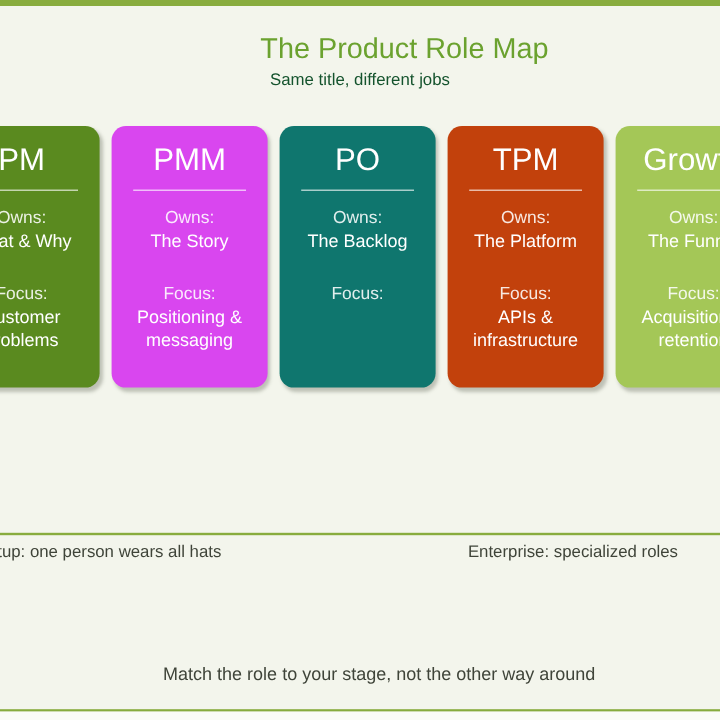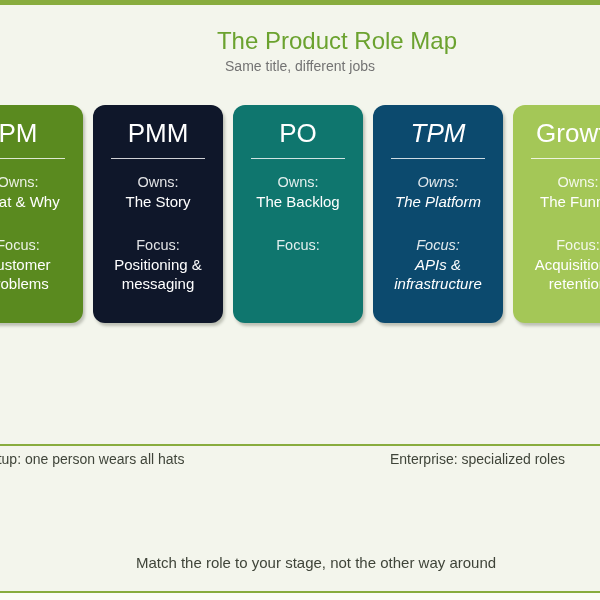--- a/index.html
+++ b/index.html
@@ -30,21 +30,21 @@
     color: #6ba22f;
     margin-left: 37px;
   }
   .page-subtitle {
     position: absolute;
     top: 58px;
     left: 0;
     width: 100%;
     text-align: center;
     font-size: 14px;
-    color: #737373;
+    color: #14532d;
   }
   .cards-row {
     position: absolute;
     top: 105px;
     left: -47px;
     display: flex;
     gap: 10px;
   }
   .card {
     width: 130px;
@@ -132,38 +132,38 @@
 
   <div class="card" style="background: rgb(90, 138, 31);">
     <div class="card-title">PM</div>
     <div class="card-divider"></div>
     <div class="owns-label">Owns:</div>
     <div class="owns-value">What &amp; Why</div>
     <div class="focus-label">Focus:</div>
     <div class="focus-value">Customer problems</div>
   </div>
 
-  <div class="card" style="background: #0f172a;">
+  <div class="card" style="background: #d946ef;">
     <div class="card-title">PMM</div>
     <div class="card-divider"></div>
     <div class="owns-label">Owns:</div>
     <div class="owns-value">The Story</div>
     <div class="focus-label">Focus:</div>
     <div class="focus-value">Positioning &amp; messaging</div>
   </div>
 
   <div class="card" style="background: #0f766e;">
     <div class="card-title">PO</div>
     <div class="card-divider"></div>
     <div class="owns-label">Owns:</div>
     <div class="owns-value">The Backlog</div>
     <div class="focus-label">Focus:</div>
   </div>
 
-  <div class="card" style="background: #0c4a6e; font-style: italic;">
+  <div class="card" style="background: #c2410c;">
     <div class="card-title">TPM</div>
     <div class="card-divider"></div>
     <div class="owns-label">Owns:</div>
     <div class="owns-value">The Platform</div>
     <div class="focus-label">Focus:</div>
     <div class="focus-value">APIs &amp; infrastructure</div>
   </div>
 
   <div class="card" style="background: rgb(164, 199, 87);">
     <div class="card-title">Growth</div>

